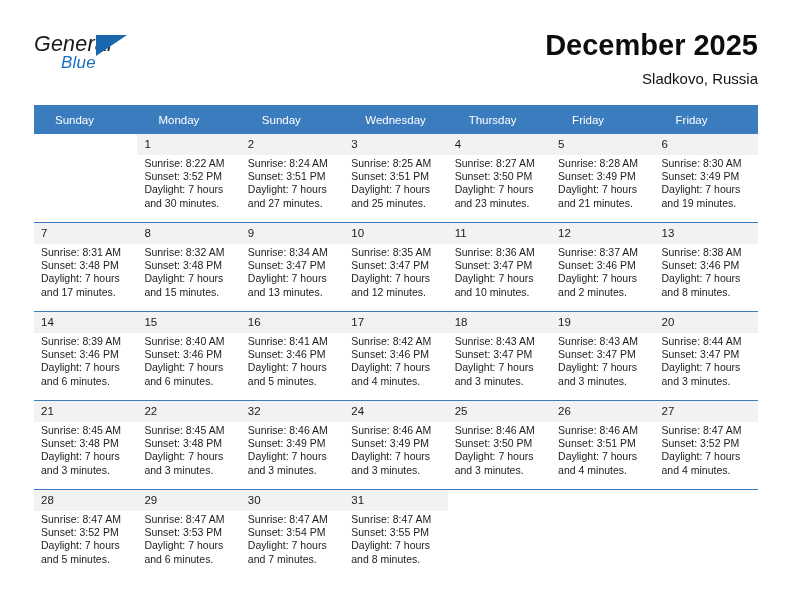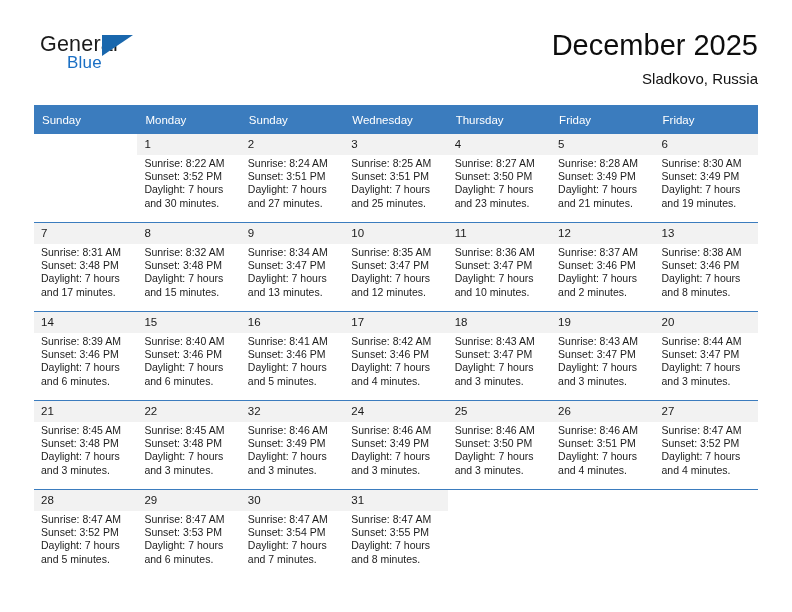--- a/index.html
+++ b/index.html
@@ -24,24 +24,25 @@
   
   .header {
     position: absolute;
     left: 34px;
     top: 28px;
     right: 34px;
     height: 70px;
   }
   .brand {
     position: absolute;
-    left: 6px;
+    left: 0;
     top: 4px;
     width: 230px;
     height: 60px;
+    font-style: italic;
   }
   .brand-general {
     position: absolute;
     left: 0;
     top: 0;
     font-size: 21.5px;
     letter-spacing: 0.2px;
     color: #1a1a1a;
     font-family: "Liberation Sans", sans-serif;
   }
@@ -65,21 +66,21 @@
   }
 
   .title-wrap {
     position: absolute;
     right: 0;
     top: 0;
     text-align: right;
   }
   .month-title {
     font-size: 29px;
-    font-weight: normal;
+    font-weight: bold;
     color: #0d0d0d;
     line-height: 34px;
     white-space: nowrap;
   }
   .location {
     font-size: 15px;
     color: #111111;
     line-height: 22px;
     margin-top: 6px;
     white-space: nowrap;
@@ -93,21 +94,21 @@
     width: 724px;
     border-collapse: collapse;
     table-layout: fixed;
   }
   .calendar th {
     background: #3b7cbe;
     color: #ffffff;
     font-size: 11.5px;
     font-weight: normal;
     text-align: left;
-    padding: 5px 0 5px 8px;
+    padding: 5px 0 5px 21px;
     height: 19px;
     vertical-align: middle;
     border: none;
   }
   .calendar td {
     width: 103.43px;
     vertical-align: top;
     padding: 0;
     border: none;
     border-top: 1.4px solid #3b7cbe;

